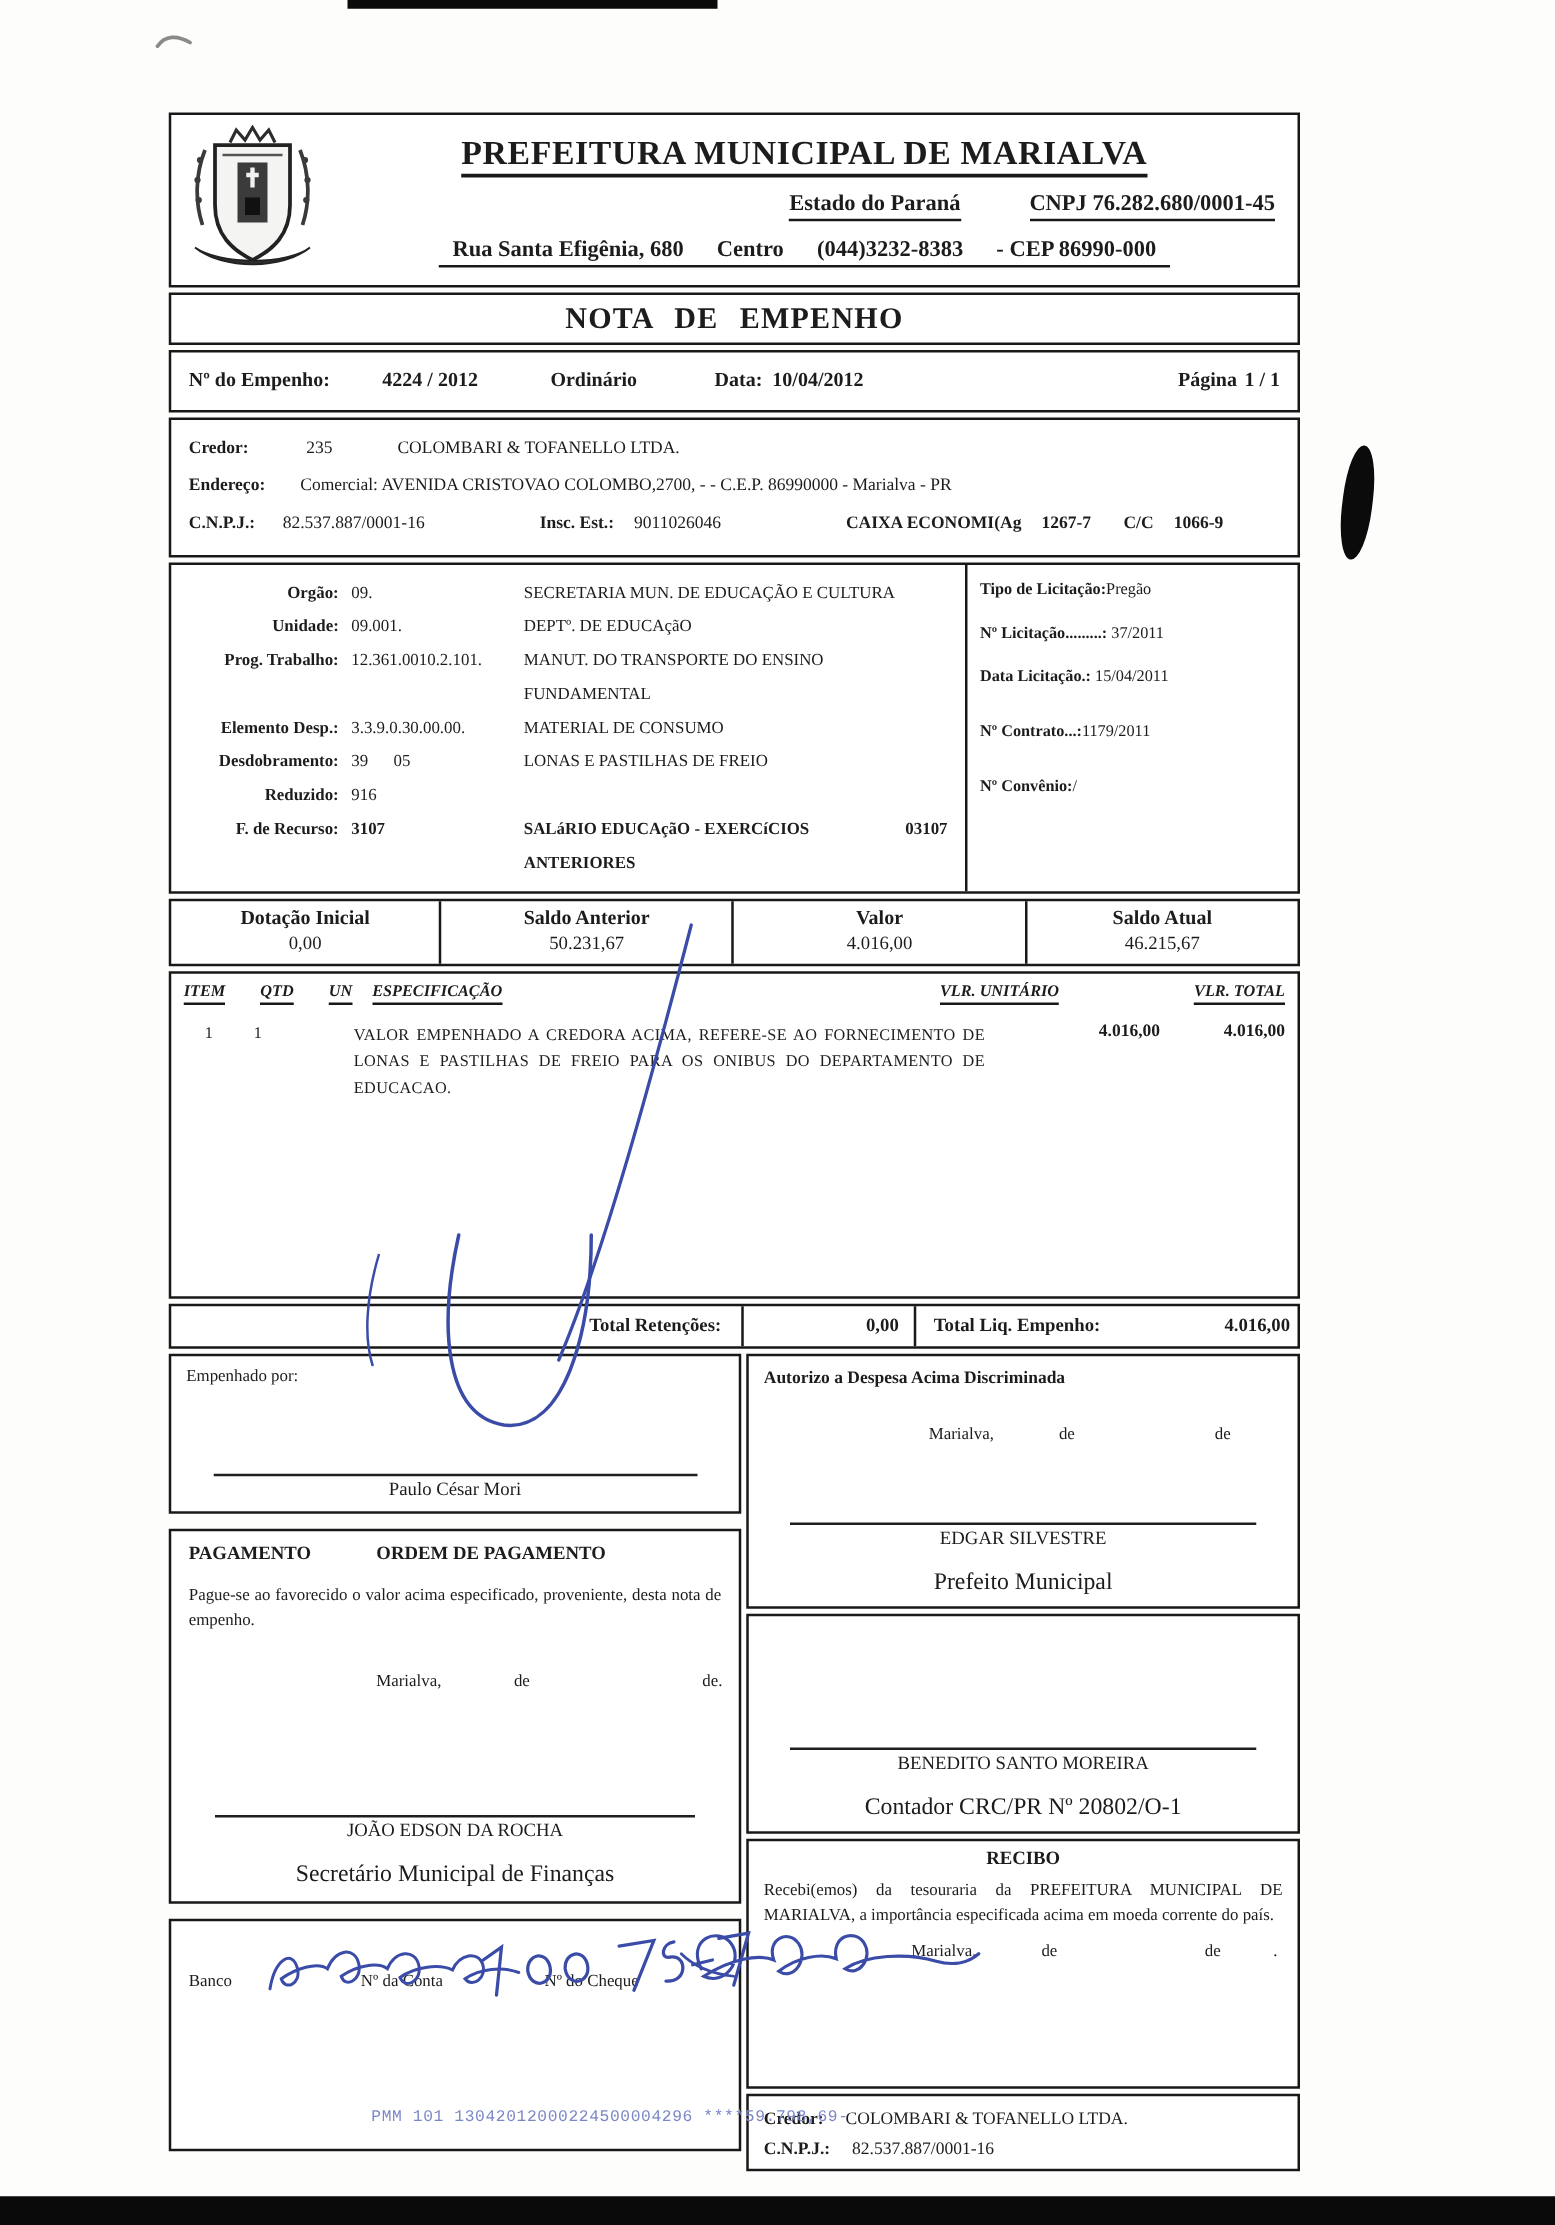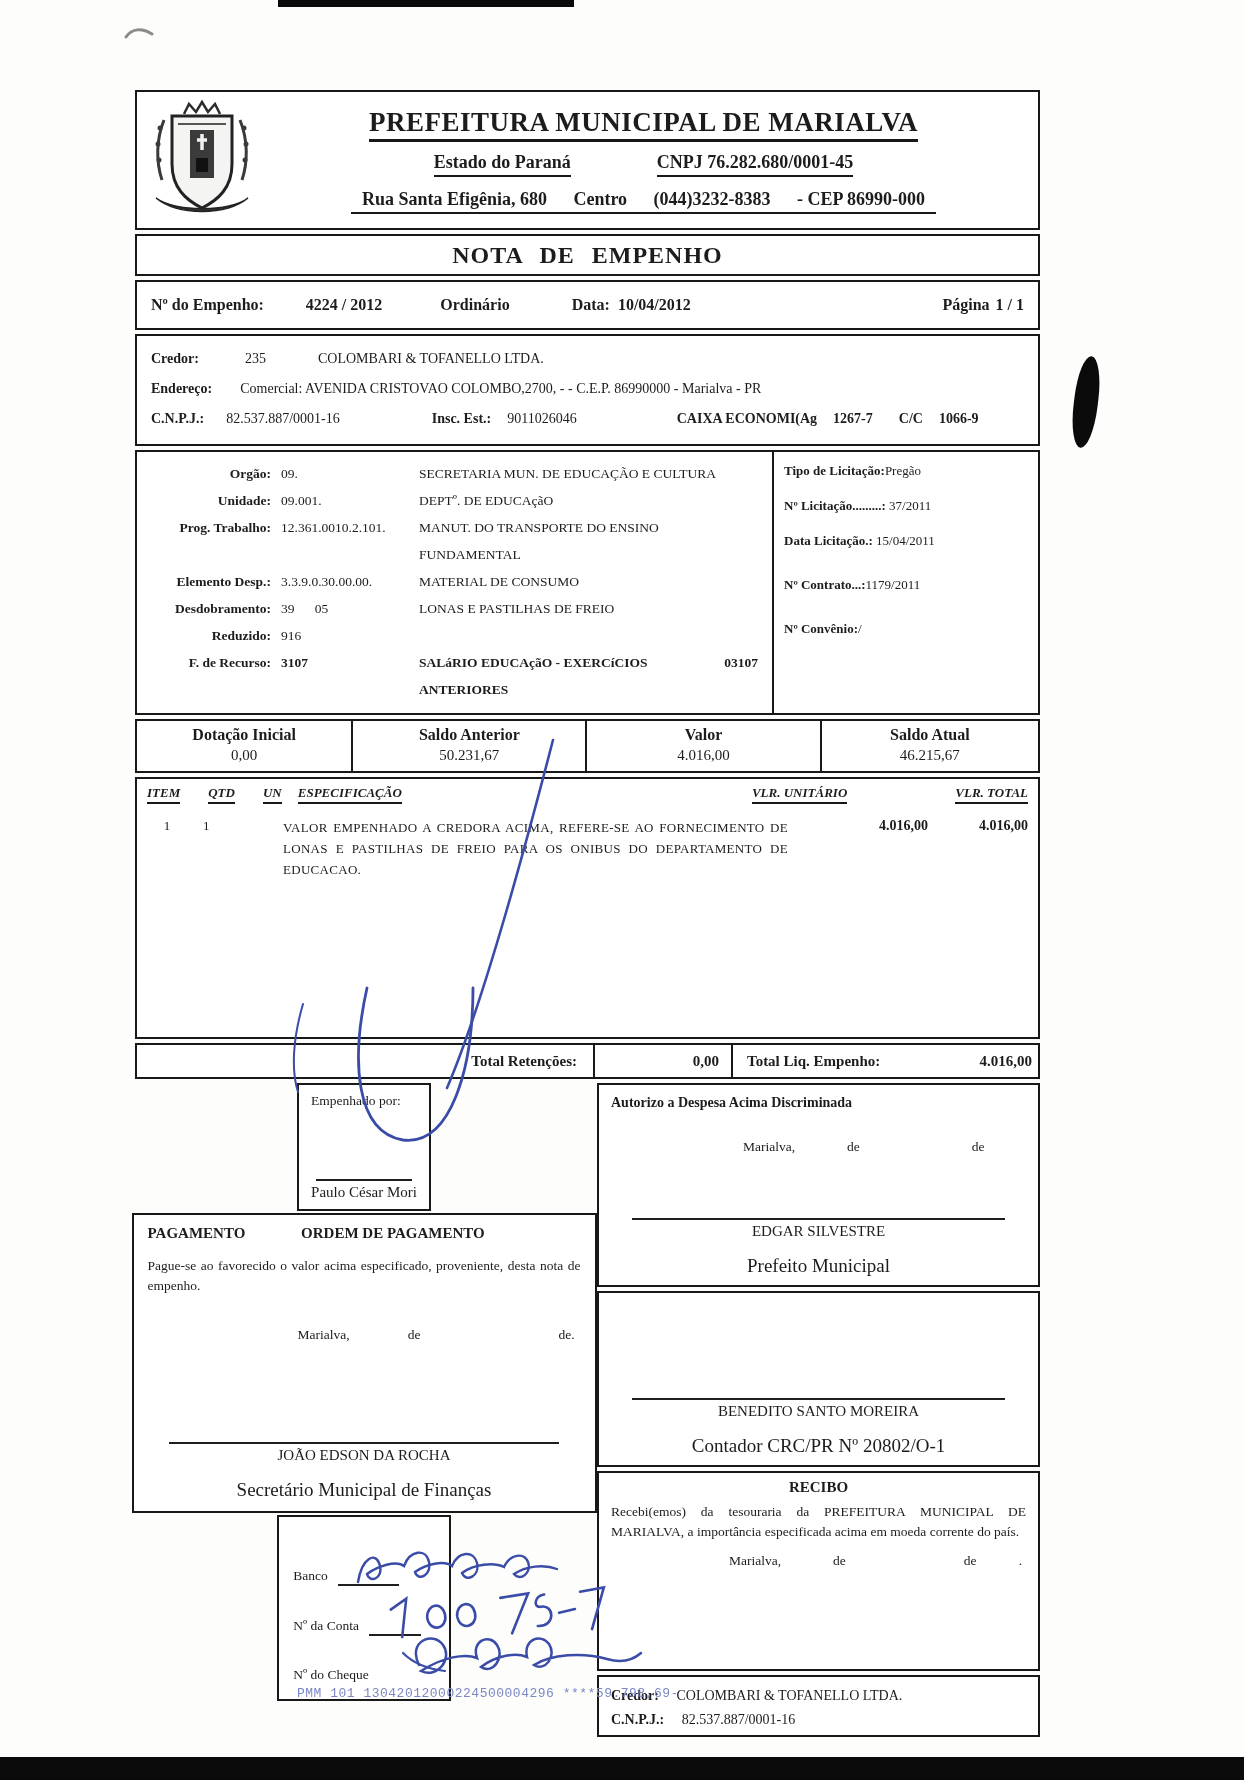--- a/index.html
+++ b/index.html
@@ -17,21 +17,21 @@
   .doc { position:absolute; left:135px; top:90px; width:905px; }
   .sec { border:2px solid #181818; background:#fff; box-sizing:border-box; }
   .sec + .sec, .gap-top { margin-top:4px; }
   .u { border-bottom:2px solid #181818; padding-bottom:2px; }
 
   
   .sec-header { height:140px; display:flex; align-items:center; }
   .logo-wrap { width:130px; display:flex; justify-content:center; align-items:center; }
   .head-text { flex:1; text-align:center; padding-right:18px; }
   .org-name { font-size:27px; font-weight:bold; display:inline-block; border-bottom:3px solid #181818; padding-bottom:1px; letter-spacing:0.5px; }
-  .head-line2 { margin-top:10px; font-size:18px; font-weight:bold; display:flex; justify-content:center; gap:86px; }
+  .head-line2 { margin-top:10px; font-size:18px; font-weight:bold; display:flex; justify-content:flex-end; gap:55px; }
   .head-line3 { margin-top:12px; font-size:18px; font-weight:bold; display:inline-block; border-bottom:2px solid #181818; padding-bottom:2px; }
   .head-line3 span { margin:0 11px; }
 
   
   .sec-title { height:42px; display:flex; align-items:center; justify-content:center;
                font-size:24px; font-weight:bold; word-spacing:10px; letter-spacing:1px; }
 
   
   .sec-empenho { height:50px; display:flex; align-items:center; font-size:16px; font-weight:bold; padding:0 14px; }
   .sec-empenho .num  { margin-left:42px; }
@@ -85,41 +85,41 @@
 
   
   .sec-ret { display:grid; grid-template-columns:1fr 140px 195px 110px; height:36px; align-items:center; font-size:15px; font-weight:bold; }
   .ret-lab { text-align:right; padding-right:16px; }
   .ret-val { border-left:2px solid #181818; border-right:2px solid #181818; height:100%; display:flex; align-items:center; justify-content:flex-end; padding-right:12px; box-sizing:border-box; }
   .ret-liq-lab { padding-left:14px; }
   .ret-liq-val { text-align:right; padding-right:6px; }
 
   
   .bottom { display:flex; gap:4px; margin-top:4px; }
-  .bcol-l { width:458px; flex:none; display:flex; flex-direction:column; gap:2px;align-items:center; }
+  .bcol-l { width:458px; flex:none; display:flex; flex-direction:column; gap:12px; }
   .bcol-r { flex:1; display:flex; flex-direction:column; gap:4px; }
   .bbox { border:2px solid #181818; box-sizing:border-box; background:#fff; font-size:13.5px; }
 
   .box-empenhado { height:128px; display:flex; flex-direction:column; padding:8px 12px 8px; }
   .sig-line { border-bottom:2px solid #1f1f1f; }
   .center { text-align:center; }
   .name { font-size:15px; margin-top:3px; }
   .role { font-size:19px; margin-top:15px; }
 
   .box-pagamento { height:300px; display:flex; flex-direction:column; padding:10px 14px 10px; }
   .pag-head { display:flex; align-items:baseline; }
   .pag-head .t1 { font-weight:bold; font-size:15px; }
   .pag-head .t2 { font-weight:bold; font-size:15px; margin:0 auto; padding-right:40px; }
   .pag-text { margin-top:14px; line-height:1.5; text-align:justify; }
   .city-line { display:flex; font-size:13.5px; }
   .box-pagamento .city-line { margin-top:30px; }
   .box-pagamento .city-line .c { margin-left:150px; } .box-pagamento .city-line .d1 { margin-left:58px; }
   .box-pagamento .city-line .d2 { margin-left:138px; } .box-pagamento .city-line .dot { margin-left:auto; margin-right:6px; }
 
-  .box-banco { height:186px; padding:20px 14px 14px; display:flex; flex-direction:column; justify-content:space-between; }
+  .box-banco { height:186px; padding:8px 14px 14px; display:flex; flex-direction:row; justify-content:space-between; }
   .bank-row { display:flex; align-items:flex-end; height:50px; }
   .bank-row .blbl { padding-bottom:2px; flex:none; }
   .hline { flex:1; border-bottom:2.5px solid #1f1f1f; margin-left:10px; position:relative; height:0; }
   .hline svg { position:absolute; left:14px; bottom:-4px; }
   .bank-row.r1 .hline { margin-right:36px; }
   .bank-row.r2 .hline { margin-right:14px; }
   .bank-row.r3 .hline { margin-right:56px; }
 
   .box-autorizo { height:204px; display:flex; flex-direction:column; padding:10px 12px 8px; }
   .box-autorizo .title { font-weight:bold; font-size:14px; }

